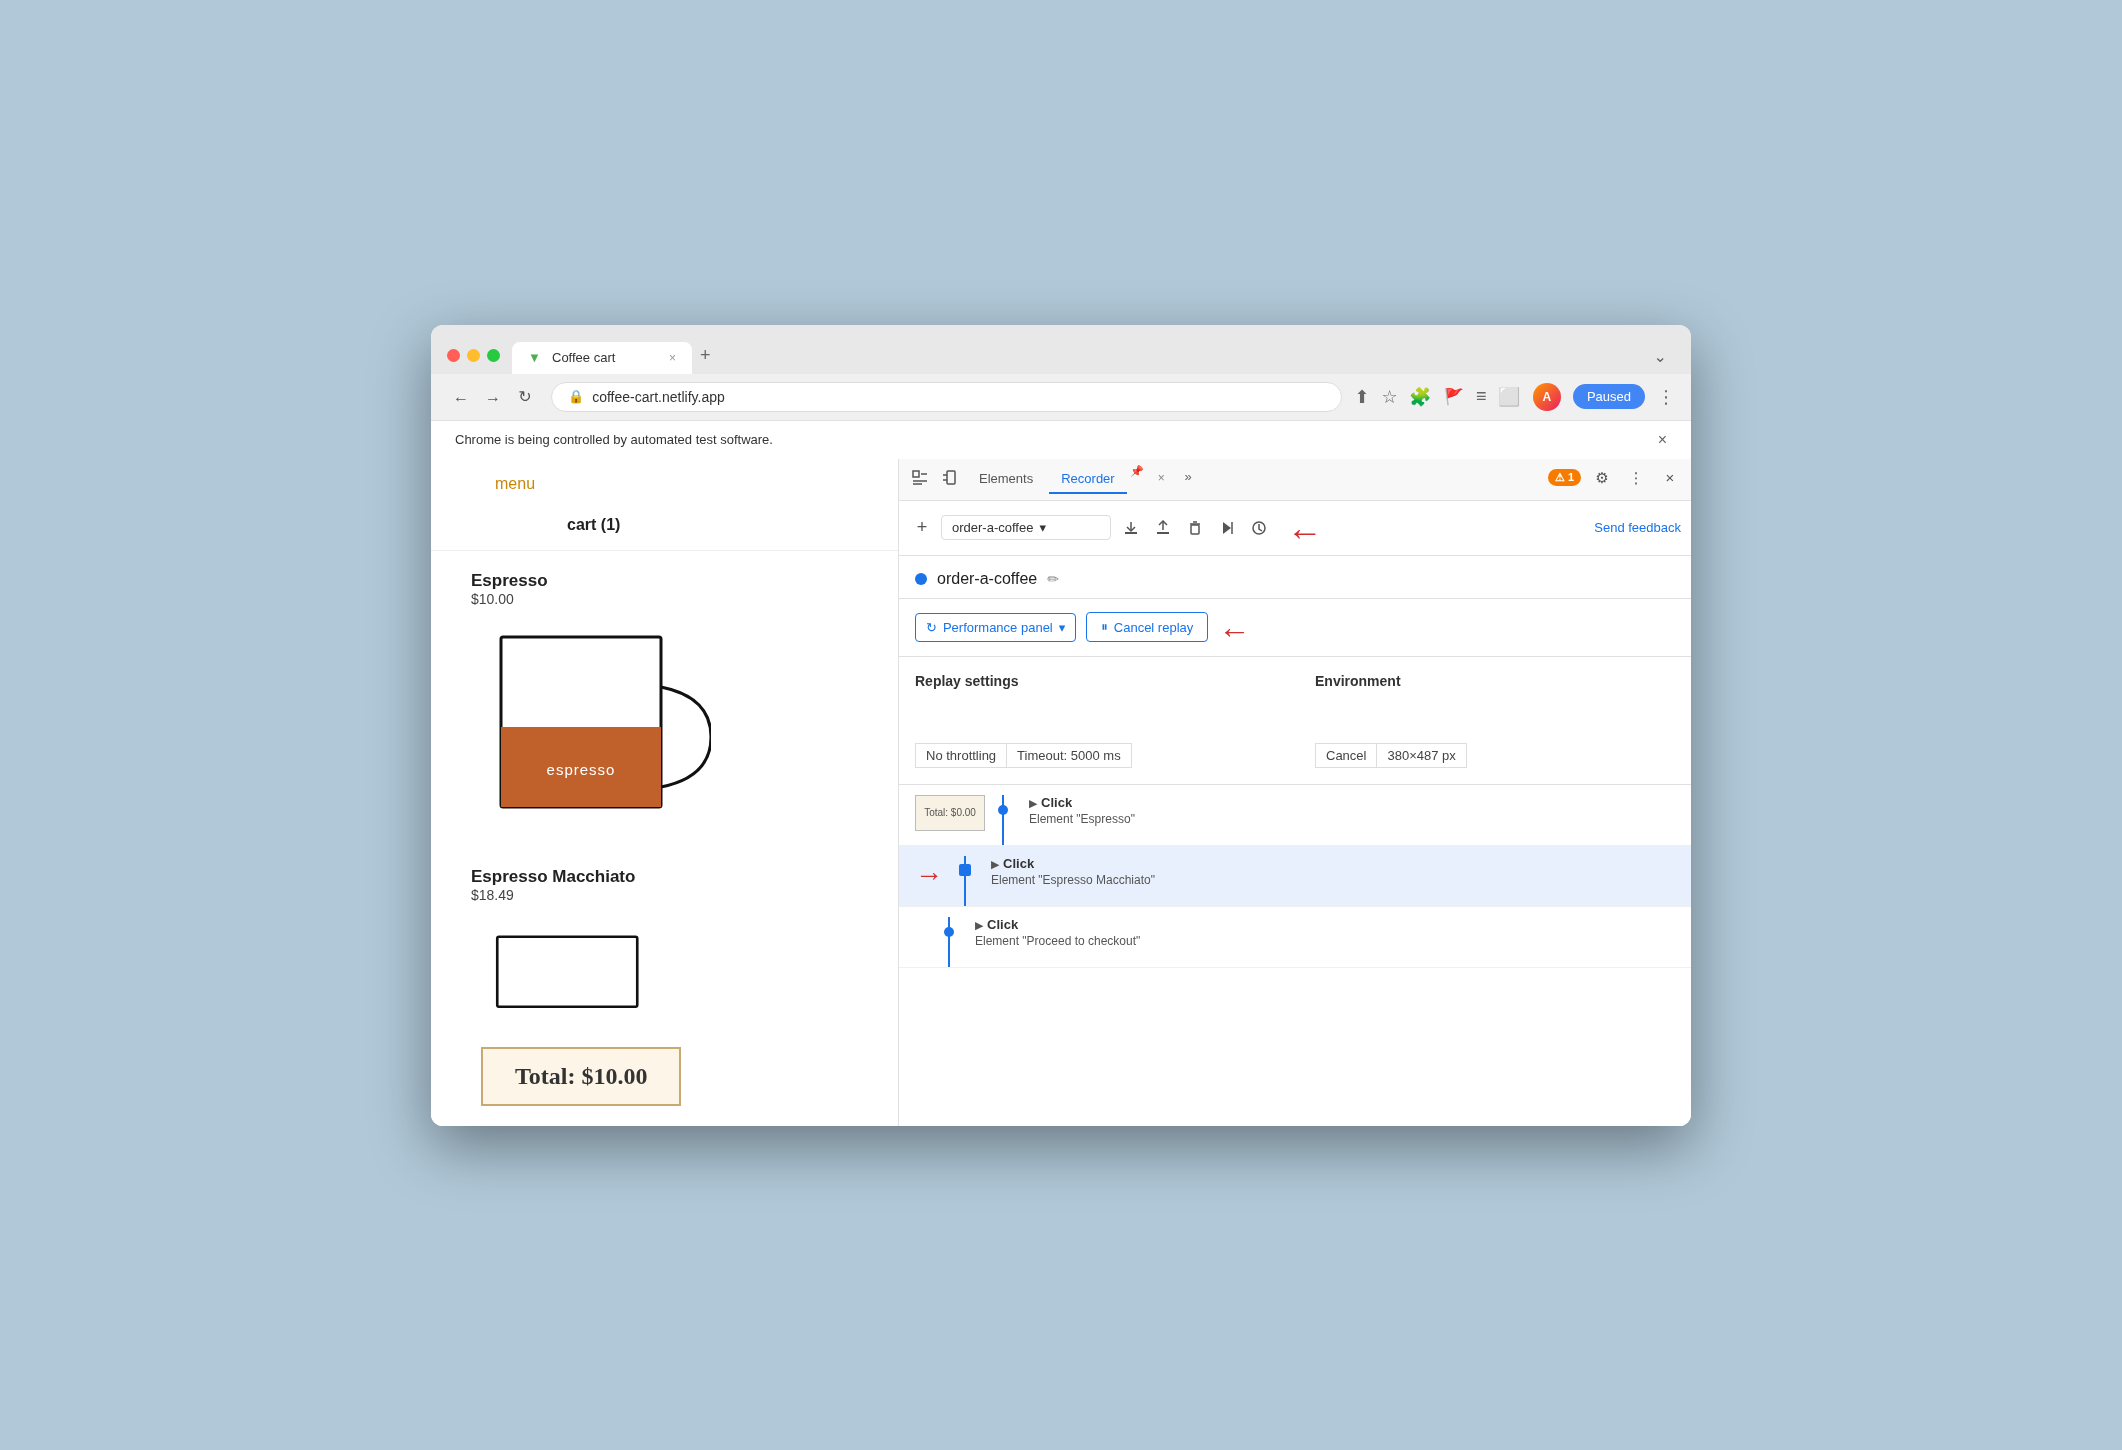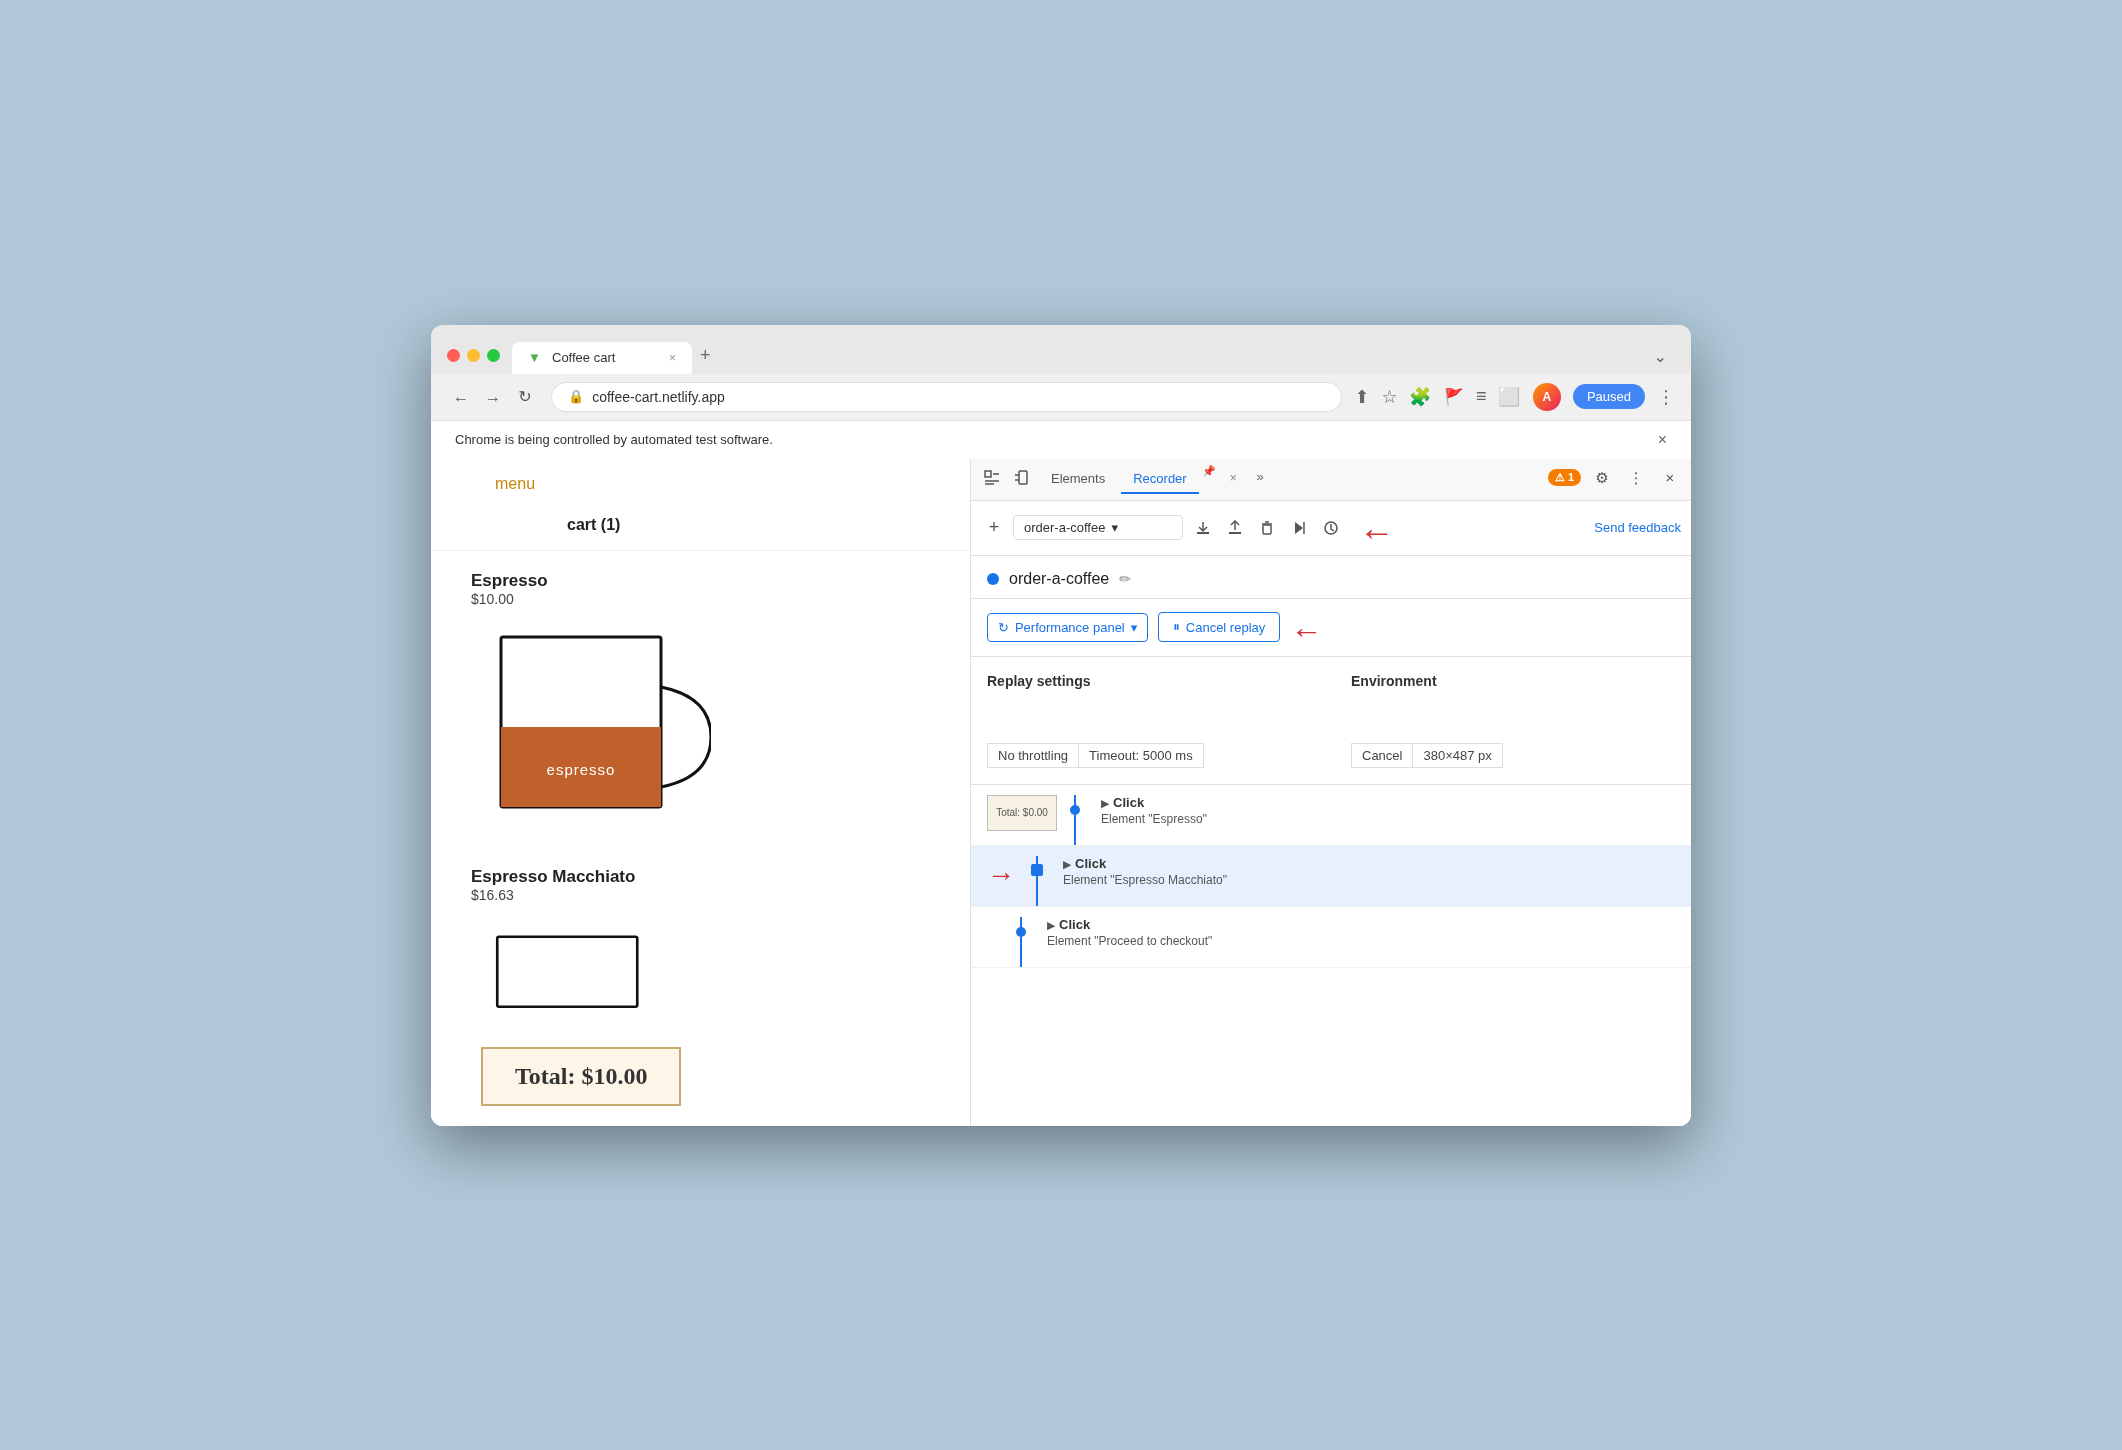--- a/index.html
+++ b/index.html
@@ -166,21 +166,21 @@
       border-top: 1px solid #e0e0e0;
     }
     .notif-close { color: #666; cursor: pointer; font-size: 16px; }
     
     .main-area {
       display: flex;
       background: #fff;
     }
     
     .webpage {
-      width: 540px;
+      width: 468px;
       flex-shrink: 0;
       background: #fff;
       border-right: 1px solid #e0e0e0;
       padding: 0;
     }
     .page-nav {
       display: flex;
       gap: 32px;
       padding: 16px 64px;
       border-bottom: 1px solid #eee;
@@ -570,21 +570,21 @@
               <path d="M190 70 Q240 80 240 120 Q240 160 190 170" fill="none" stroke="#111" stroke-width="3"></path>
 
               <text x="110" y="158" text-anchor="middle" fill="white" font-size="15" font-family="sans-serif" letter-spacing="1">espresso</text>
             </svg>
           </div>
         </div>
 
         
         <div class="product product-macchiato">
           <div class="product-name">Espresso Macchiato</div>
-          <div class="product-price">$16.63</div>
+          <div class="product-price">$18.49</div>
           
           <svg width="210" height="100" viewBox="0 0 240 100">
             <rect x="30" y="20" width="160" height="80" fill="white" stroke="#111" stroke-width="3" rx="2"></rect>
           </svg>
         </div>
 
         
         <div class="total-box">
           <span>Total: $10.00</span>
         </div>

